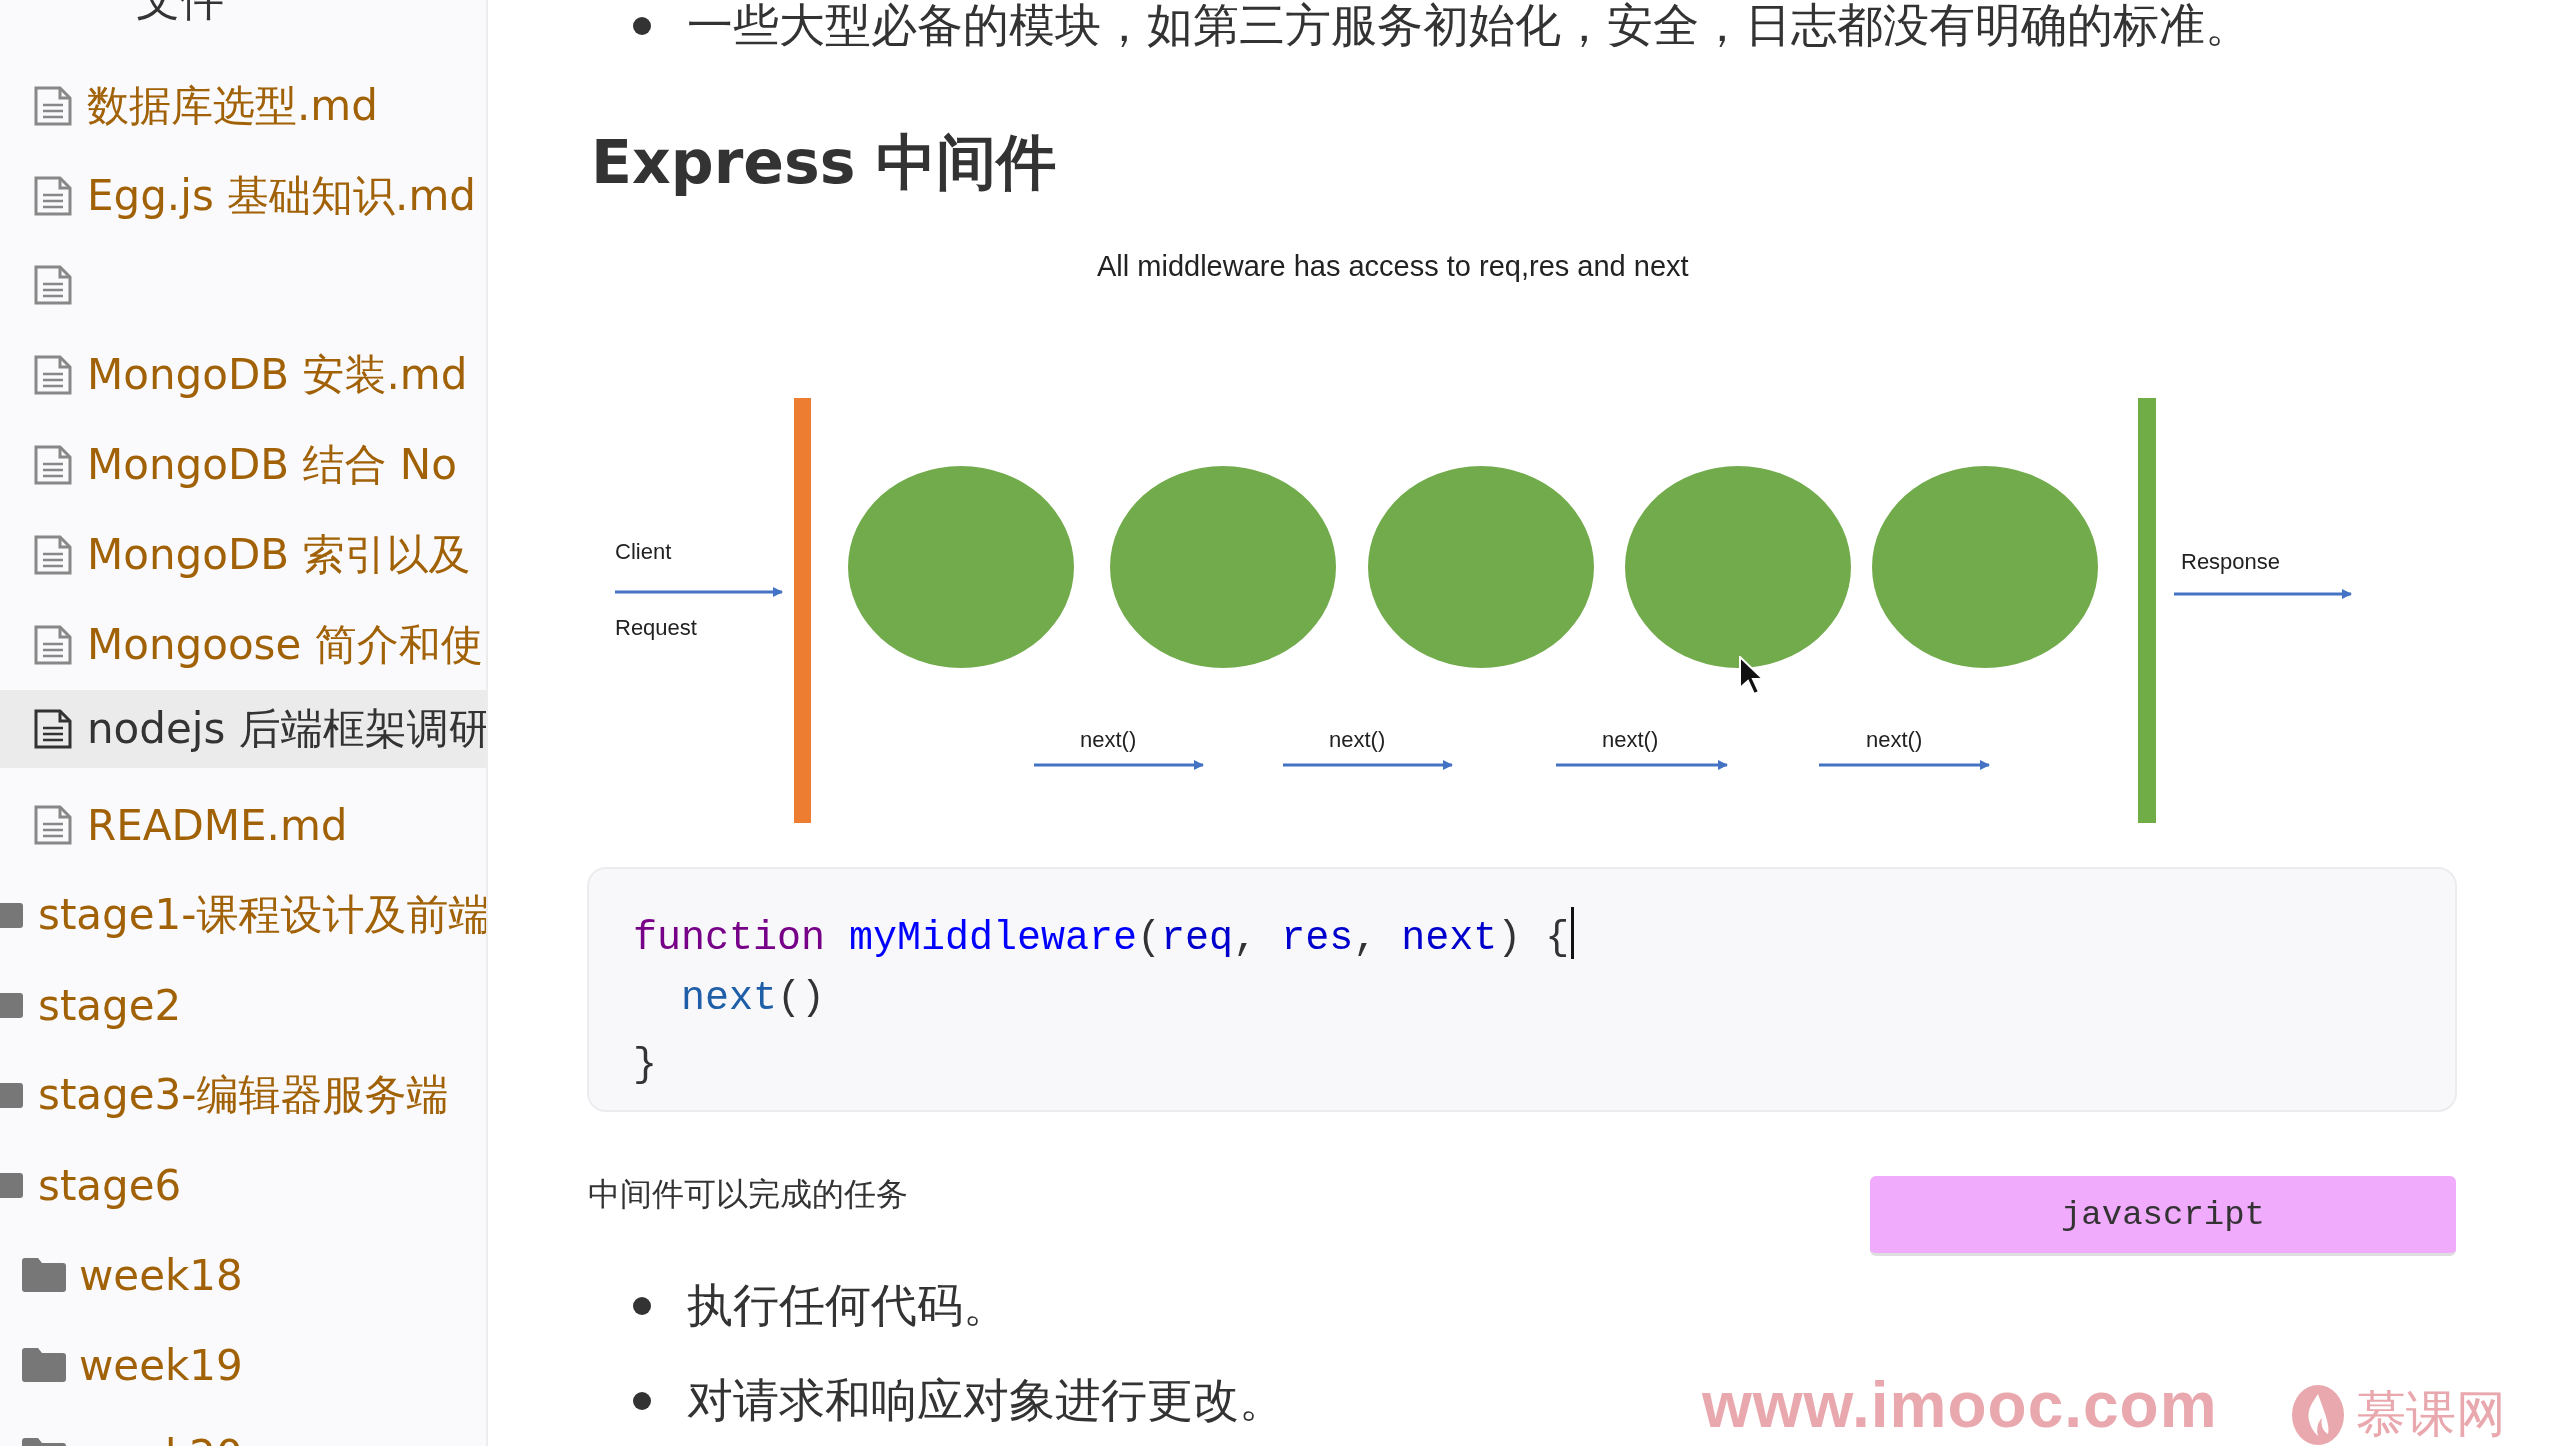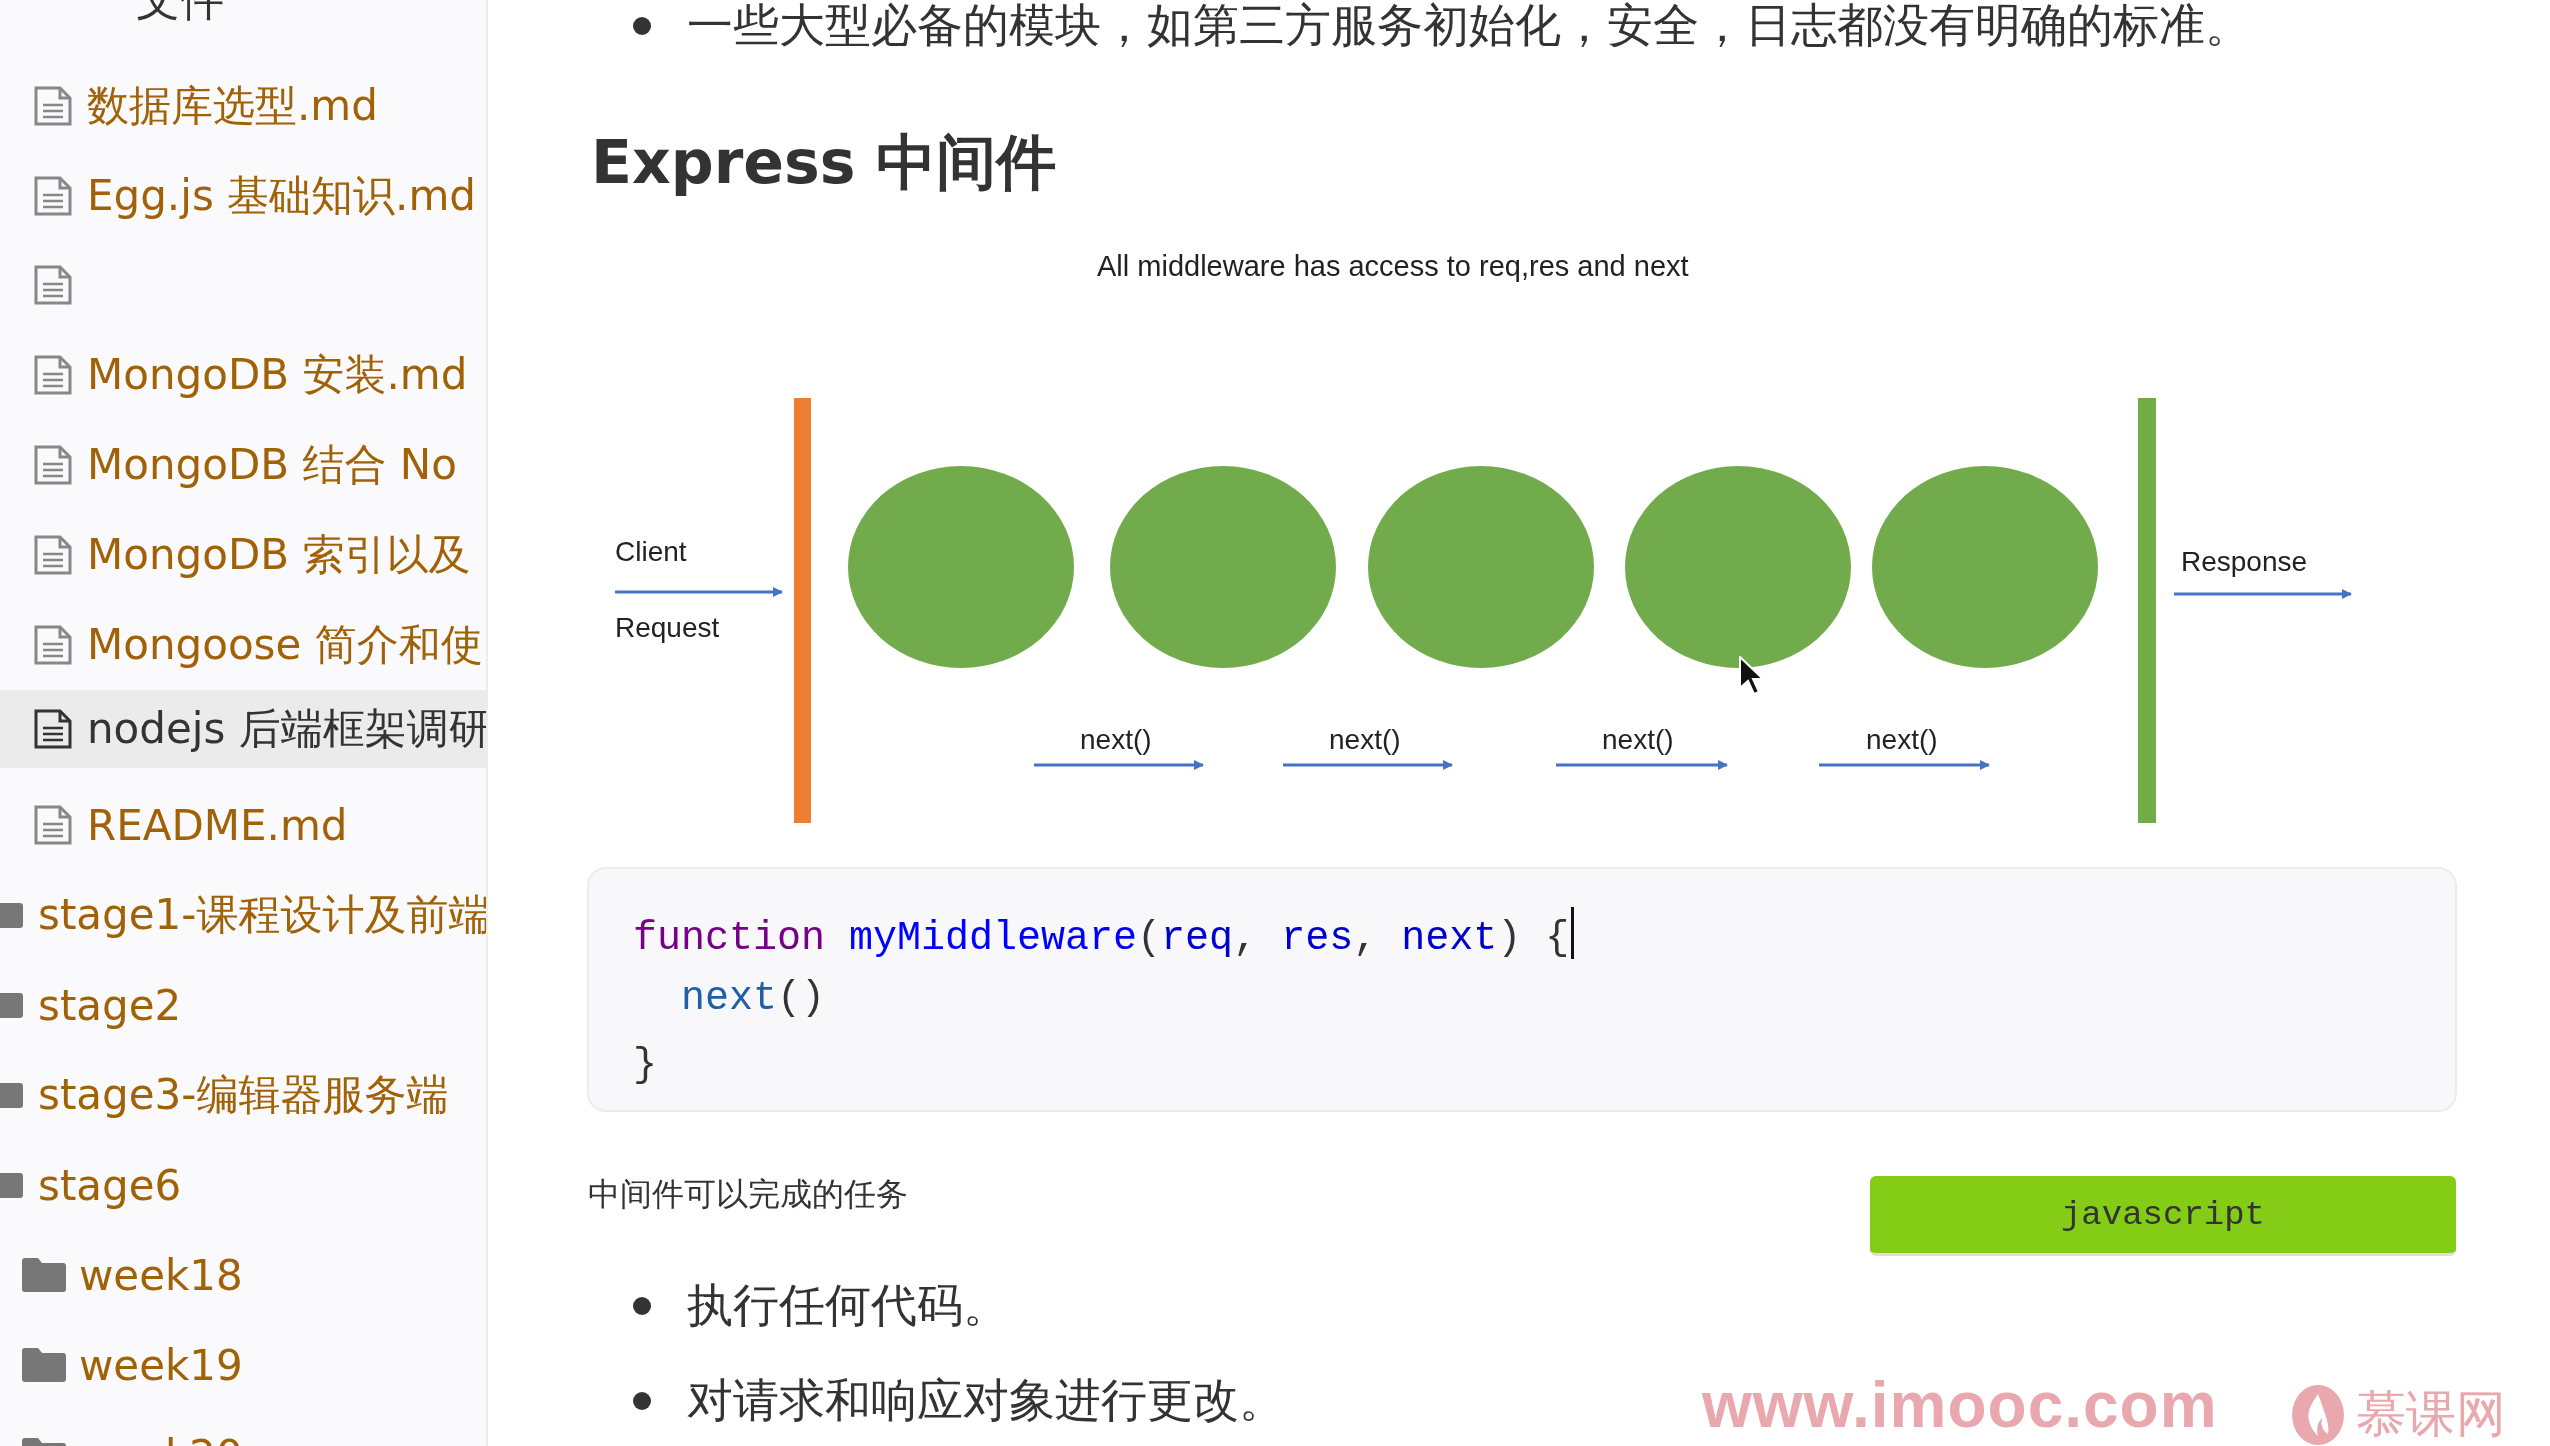--- a/index.html
+++ b/index.html
@@ -50,21 +50,21 @@
   }
   .h3 {
     position:absolute; left:100px; top:1162px; font-size:32px; font-weight:normal;
     color:#333; white-space:nowrap; line-height:64px;
   }
   
   .diagram { position:absolute; left:0; top:0; width:2062px; height:860px; }
   .diagram svg { position:absolute; left:0; top:0; }
   .dg-text {
     position:absolute; white-space:nowrap; font-family:"Liberation Sans",sans-serif;
-    color:#222; font-size:28px; line-height:32px;
+    color:#222; font-size:22px; line-height:32px;
   }
   
   .code-block {
     position:absolute; left:99px; top:867px; width:1870px; height:245px;
     background:#f8f7fa; border:2px solid #ececef; border-radius:19px;
     box-sizing:border-box;
   }
   .code-line {
     position:absolute; left:44px; white-space:pre;
     font-family:"Liberation Mono","DejaVu Sans Mono",monospace;
@@ -74,21 +74,21 @@
   .tok-def { color:#0000ff; }
   .tok-param { color:#0000cc; }
   .tok-call { color:#1f5fa8; }
   .tok-punc { color:#333; }
   .caret {
     display:inline-block; width:3px; height:52px; background:#111;
     vertical-align:-10px; margin-left:2px;
   }
   .lang-box {
     position:absolute; left:1382px; top:1176px; width:586px; height:80px;
-    background:#84cc16; border-radius:6px; border-bottom:3px solid #dedede;
+    background:#f0abfc; border-radius:6px; border-bottom:3px solid #dedede;
     box-sizing:border-box; display:flex; align-items:center; justify-content:center;
     font-family:"Liberation Mono","DejaVu Sans Mono",monospace; font-size:34px; color:#333;
   }
   
   .watermark {
     position:absolute; top:1368px; left:1702px; font-family:"Liberation Sans",sans-serif;
     font-weight:bold; font-size:64px; color:#e9a8ae; white-space:nowrap; letter-spacing:1px;
   }
   .wm-logo {
     position:absolute; left:2290px; top:1381px; display:flex; align-items:center;

